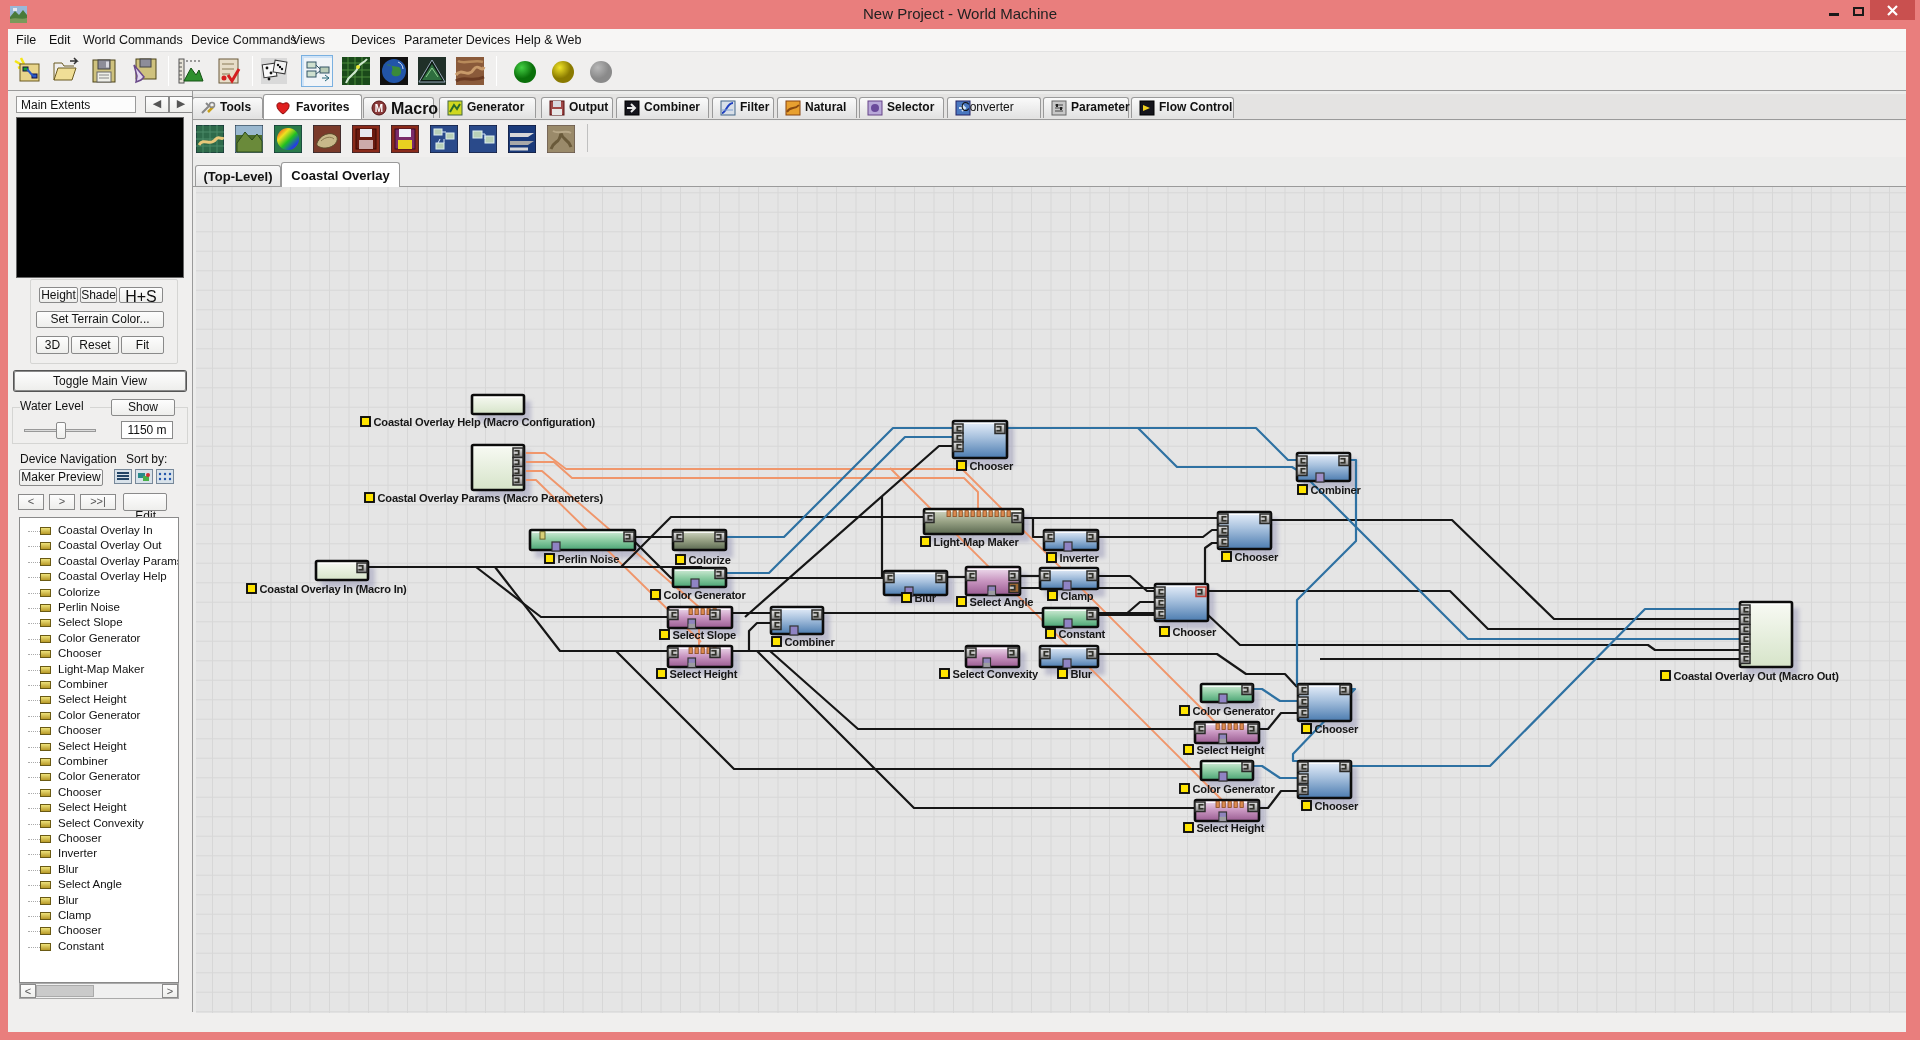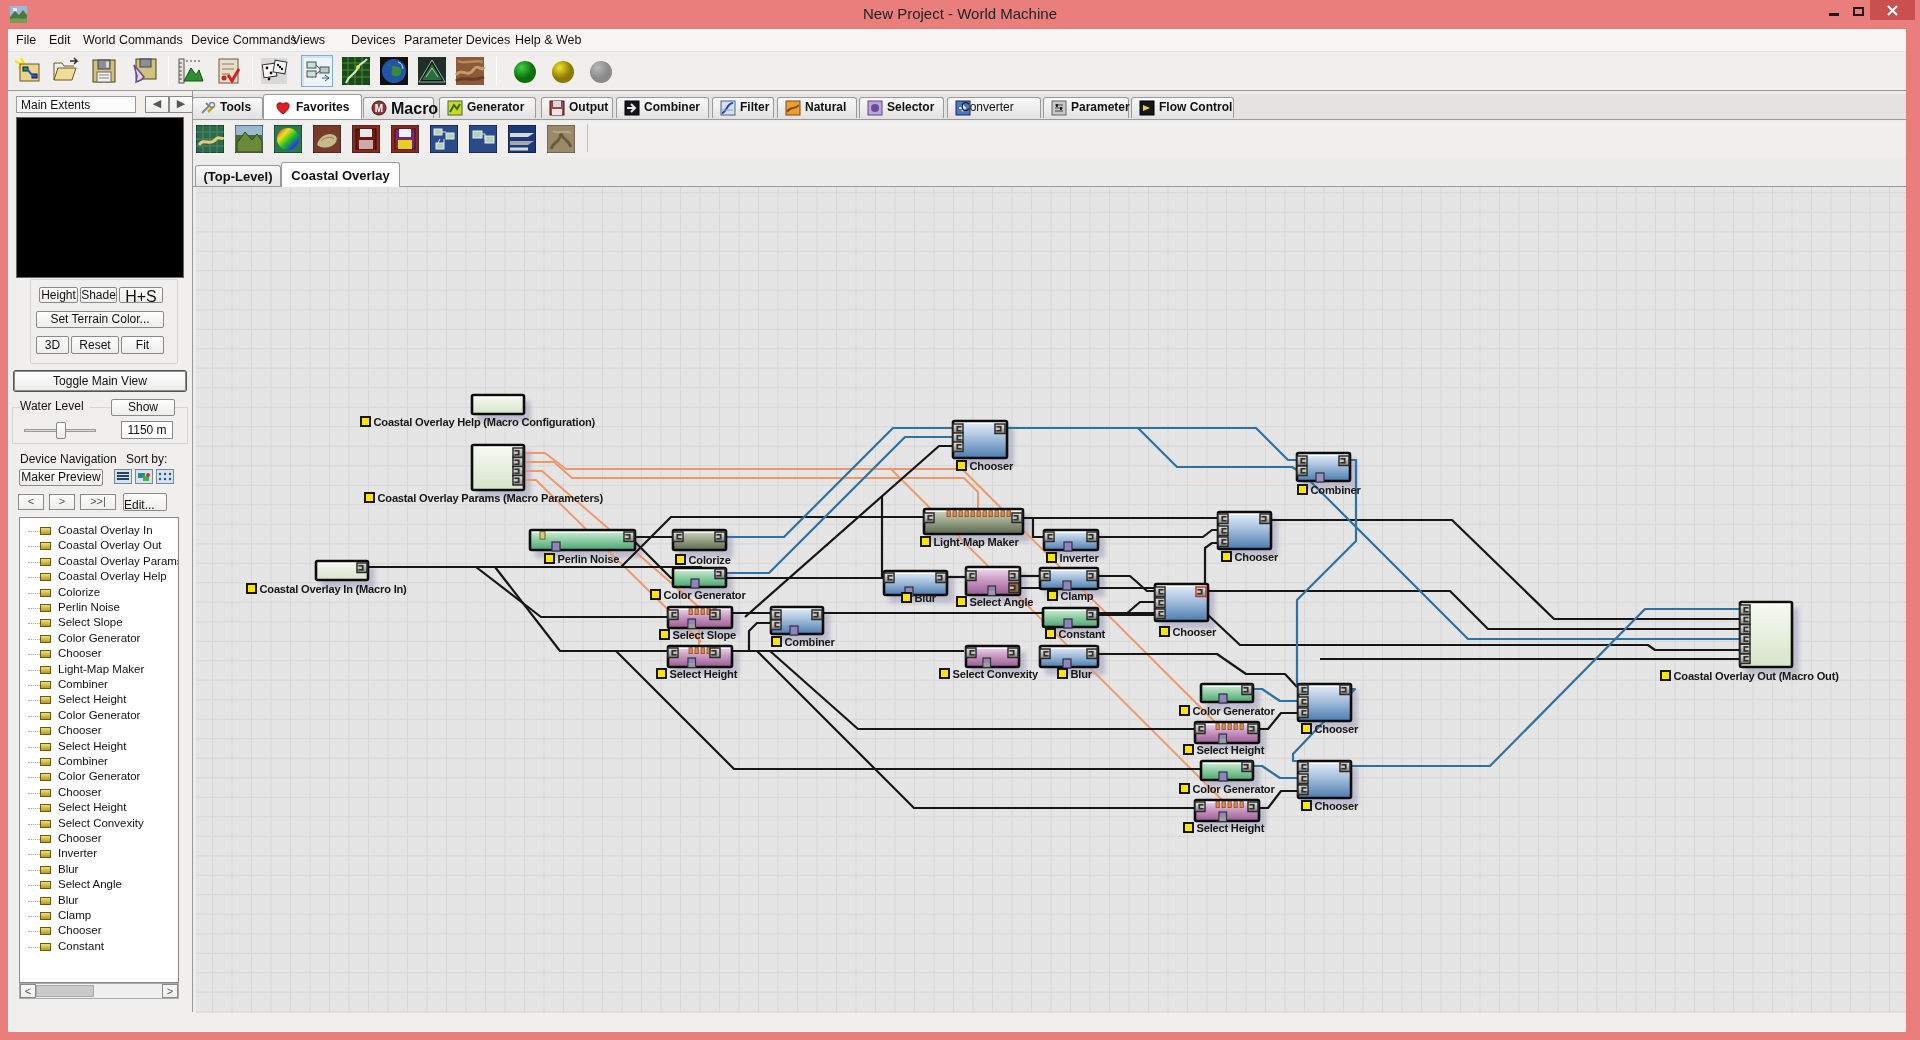--- a/index.html
+++ b/index.html
@@ -179,21 +179,21 @@
           <circle cx="8" cy="4" r="1.2"></circle>
           <circle cx="13" cy="4" r="1.2"></circle>
           <circle cx="3" cy="9" r="1.2"></circle>
           <circle cx="8" cy="9" r="1.2"></circle>
           <circle cx="13" cy="9" r="1.2"></circle>
         </g>
       </svg></div>
  <div style="position:absolute;left:10px;top:403px;width:26px;height:16px;background:linear-gradient(#fdfdfd,#eeeeec);border:1px solid #8a8a8a;text-align:center;font-size:11px;color:#555;">&lt;</div>
  <div style="position:absolute;left:41px;top:403px;width:26px;height:16px;background:linear-gradient(#fdfdfd,#eeeeec);border:1px solid #8a8a8a;text-align:center;font-size:11px;color:#555;">&gt;</div>
  <div style="position:absolute;left:72px;top:403px;width:36px;height:16px;background:linear-gradient(#fdfdfd,#eeeeec);border:1px solid #8a8a8a;text-align:center;font-size:11px;color:#555;">&gt;&gt;|</div>
- <div style="position:absolute;left:115px;top:402px;width:44px;height:18px;background:linear-gradient(#fdfdfd,#eeeeec);border:1px solid #8a8a8a;border-radius:2px;text-align:left;font-size:12px;color:#111;;padding-top:4px">Edit...</div>
+ <div style="position:absolute;left:115px;top:402px;width:44px;height:18px;background:linear-gradient(#fdfdfd,#eeeeec);border:1px solid #8a8a8a;border-radius:2px;text-align:right;font-size:12px;color:#111;;padding-top:15px">Edit...</div>
  <div style="position:absolute;left:11px;top:426px;width:160px;height:466px;background:#fff;border:1px solid #8a8a8a;overflow:hidden">
       <div style="position:absolute;left:0;top:6.0px;height:15px;width:158px;white-space:nowrap;overflow:hidden">
         <span style="position:absolute;left:8px;top:7px;width:12px;border-top:1px dotted #aaa"></span>
         <span style="position:absolute;left:20px;top:3px;width:11px;height:8px;background:linear-gradient(#efe27a,#b89a28);border:1px solid #6a5a14"></span>
         <span style="position:absolute;left:38px;top:0px;font-size:11.5px">Coastal Overlay In</span>
       </div>
       <div style="position:absolute;left:0;top:21.4px;height:15px;width:158px;white-space:nowrap;overflow:hidden">
         <span style="position:absolute;left:8px;top:7px;width:12px;border-top:1px dotted #aaa"></span>
         <span style="position:absolute;left:20px;top:3px;width:11px;height:8px;background:linear-gradient(#efe27a,#b89a28);border:1px solid #6a5a14"></span>
         <span style="position:absolute;left:38px;top:0px;font-size:11.5px">Coastal Overlay Out</span>

